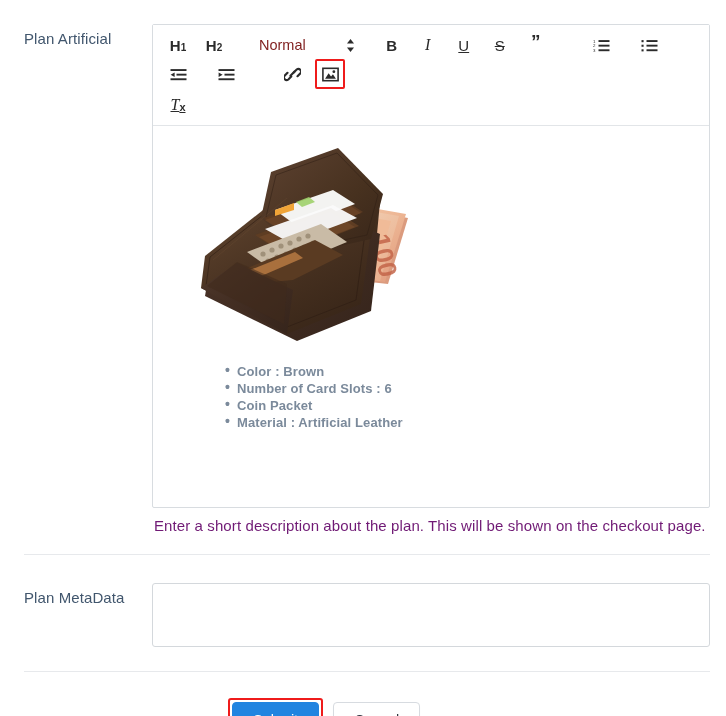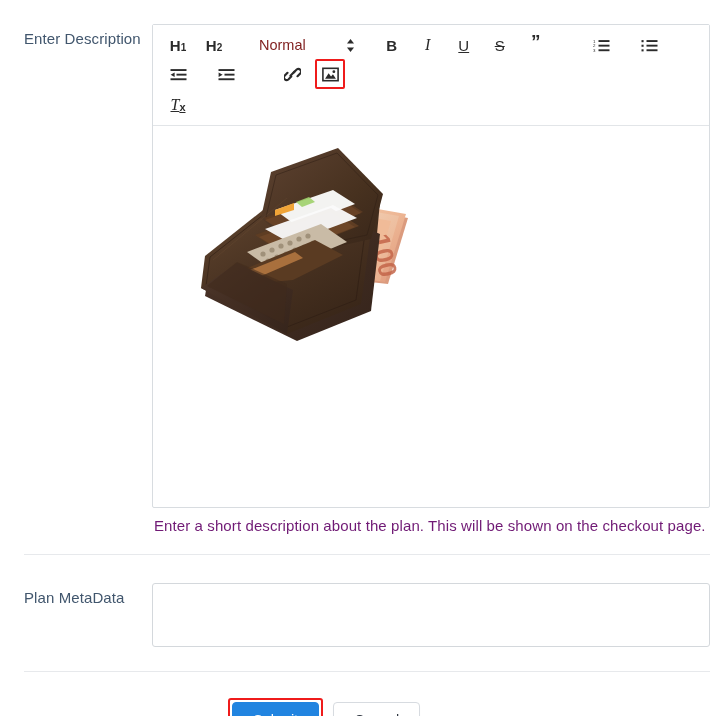--- a/index.html
+++ b/index.html
@@ -263,21 +263,21 @@
     box-shadow: 0 1px 1px rgba(0,0,0,.04);
   }
 </style>
 </head>
 <body>
 
 <div class="page">
 
   <div class="form-row row-description">
 
-    <div class="field-label">Enter Description</div>
+    <div class="field-label">Plan Artificial</div>
 
     <div class="field-control">
 
       <div class="editor">
 
         <div class="editor-toolbar">
 
           <div class="tb-btn tb-h">
             <span>H</span>
               <sub>1</sub>
@@ -502,20 +502,26 @@
                 </g>
 
                 <path d="M26 152 L62 127 L118 154 L112 198 Z" fill="url(#leatherA)" opacity="0.96"></path>
                 <path d="M62 126 L112 148 L109 188 L32 150 Z" fill="#40291c" opacity="0.55"></path>
 
                 <path d="M38 124 L112 62" fill="none" stroke="#6d4e35" stroke-width="0.8" opacity="0.4"></path>
               </svg>
             </span>
           </div>
 
+          <ul class="desc-list">
+            <li>Color : Brown</li>
+            <li>Number of Card Slots : 6</li>
+            <li>Coin Packet</li>
+            <li>Material : Artificial Leather</li>
+          </ul>
 
         </div>
       </div>
 
       <div class="help-text">Enter a short description about the plan. This will be shown on the checkout page.</div>
     </div>
   </div>
 
   <div class="divider"></div>
 

